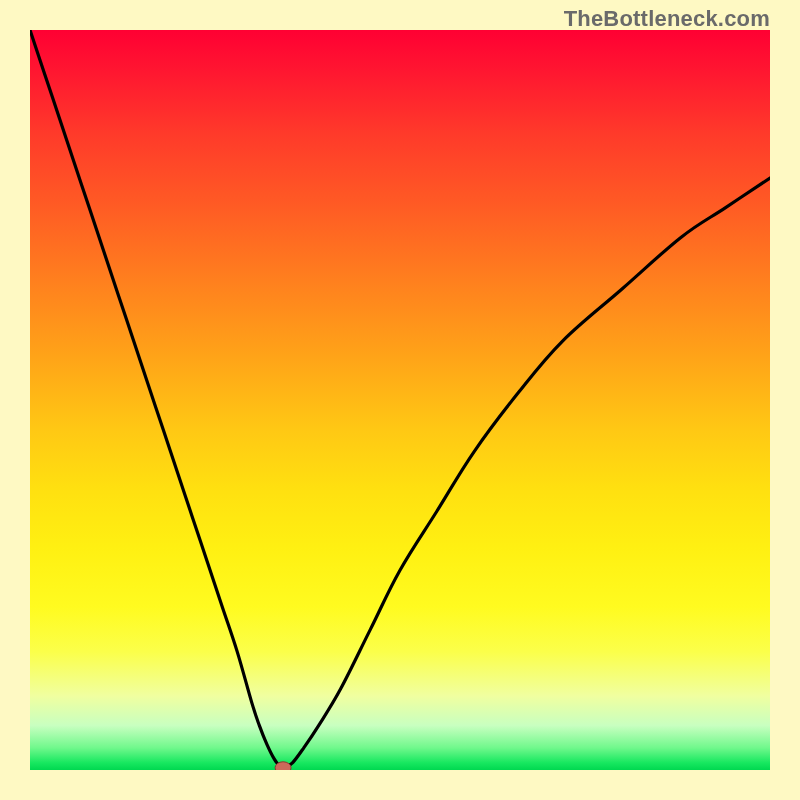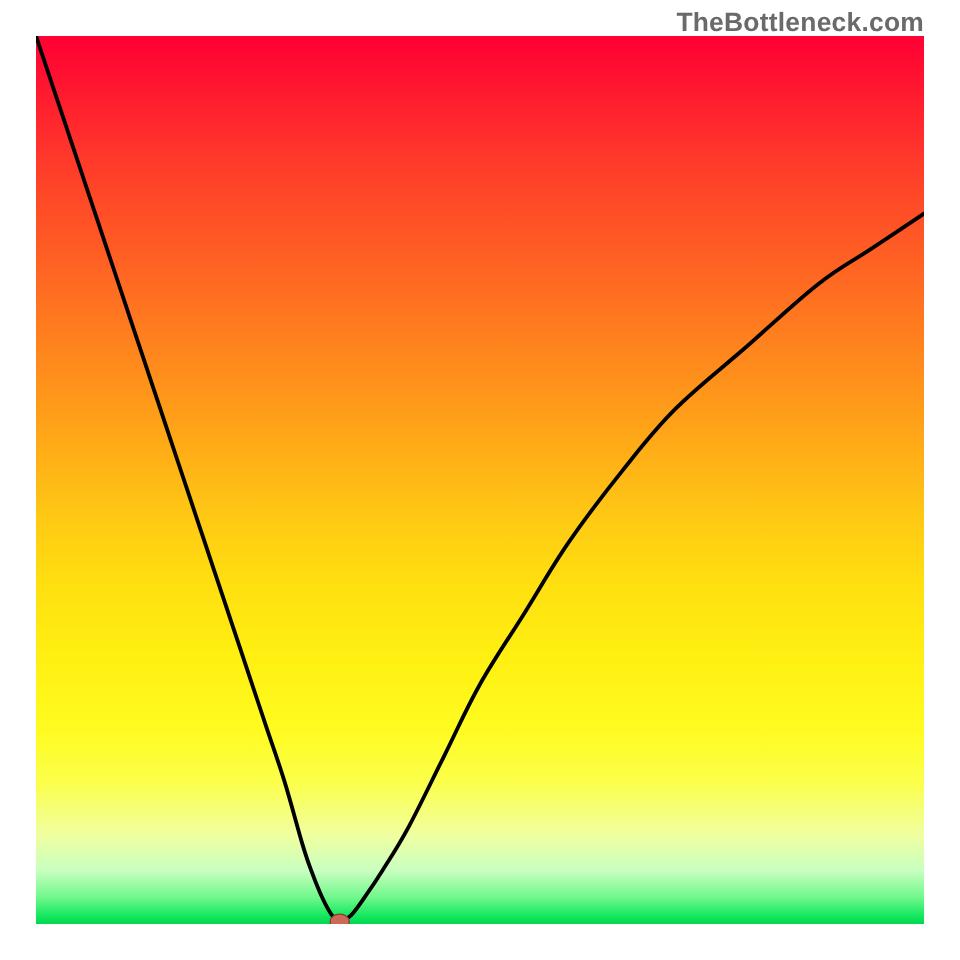--- a/index.html
+++ b/index.html
@@ -8,21 +8,21 @@
     width: 800px;
     height: 800px;
     background: #000;
     overflow: hidden;
     font-family: Arial, Helvetica, sans-serif;
   }
   .frame {
     position: relative;
     width: 800px;
     height: 800px;
-    background: #ffffff;
+    background: #fef9c3;
   }
   .plot-area {
     position: absolute;
     left: 30px;
     top: 30px;
     width: 740px;
     height: 740px;
     overflow: hidden;
   }
   .gradient-bg {

